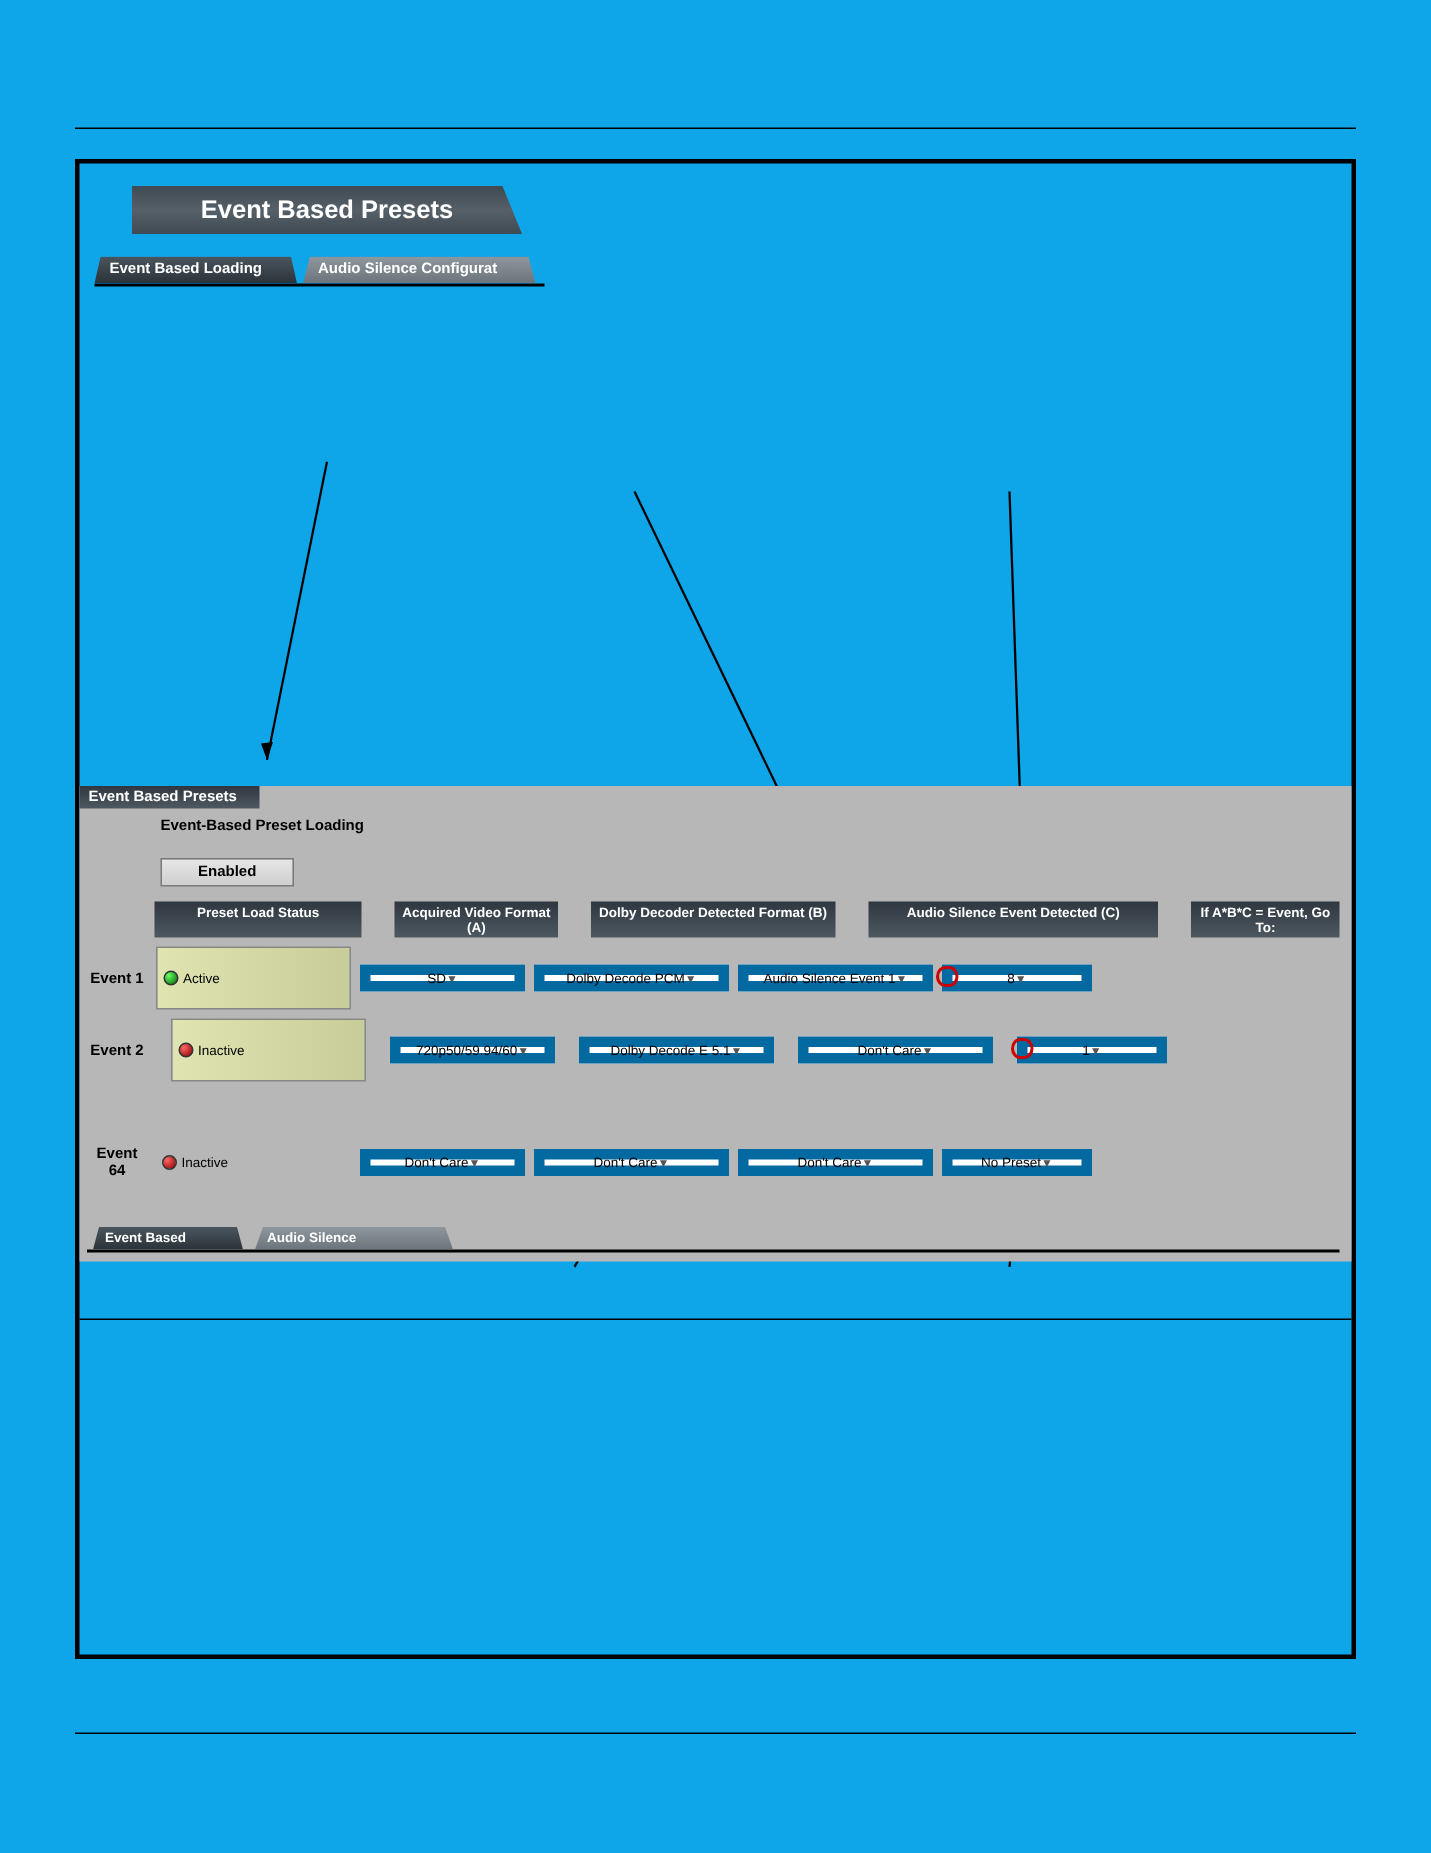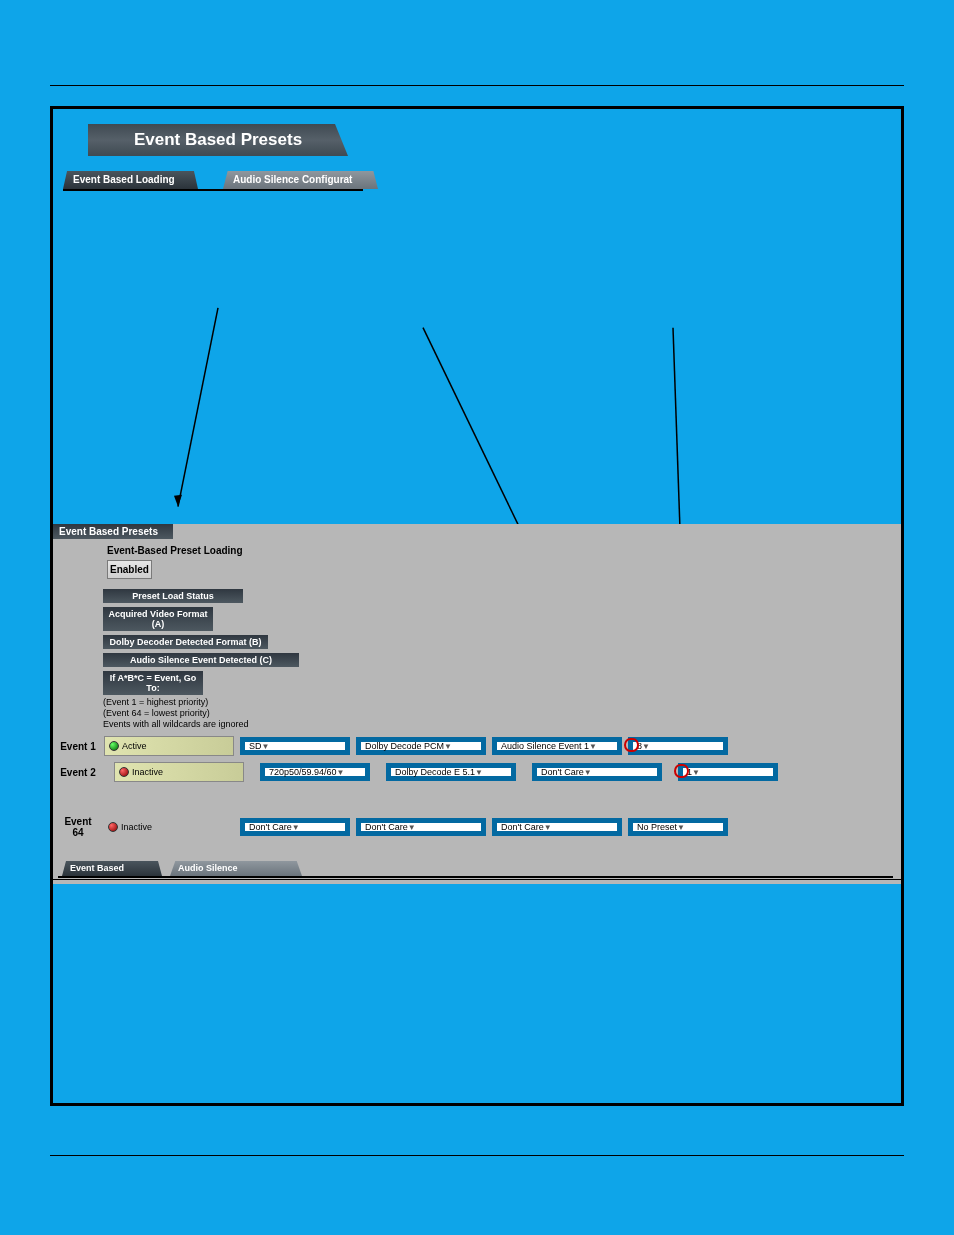--- a/index.html
+++ b/index.html
@@ -21,50 +21,50 @@
   .tabstrip { position:absolute; left:10px; top:60px; width:300px; border-bottom:2px solid #000; height:22px; }
   .tabstrip .tab {
     position:absolute; bottom:0; height:18px; color:#fff; font-weight:bold; font-size:10px;
     padding:2px 10px; line-height:14px;
   }
   .tabstrip .tab.active {
     left:0; width:135px; background: linear-gradient(to bottom,#4a555d,#2b333a);
     clip-path: polygon(0 100%, 3% 0, 97% 0, 100% 100%);
   }
   .tabstrip .tab.inactive {
-    left:160px; width:155px; background: linear-gradient(to bottom,#8f979e,#6b747c);
+    left:139px; width:155px; background: linear-gradient(to bottom,#8f979e,#6b747c);
     clip-path: polygon(0 100%, 3% 0, 97% 0, 100% 100%);
   }
 
   
   .panel { position:absolute; left:0; top:415px; width:100%; background:#b7b7b7; padding:0; }
   .panel-head { background: linear-gradient(to bottom,#2f3740,#4d5860); color:#fff; font-size:10px; font-weight:bold; padding:2px 6px; width:120px; }
   .panel-body { padding:6px 8px 6px 50px; }
   .eblabel { font-size:10px; font-weight:bold; margin-left:4px; }
   .enabled-btn {
-    display:inline-block; margin-top:4px; margin-left:4px;
+    display:inline-block; margin-top:16px; margin-left:4px;
     background: linear-gradient(to bottom,#e6e6e6,#cfcfcf); border:1px solid #7a7a7a;
-    padding:3px 2px; font-size:10px; font-weight:bold;
-  }
-
-  .colheads { display:flex; gap:4px; margin-top:10px;flex-direction:column; }
+    padding:3px 24px; font-size:10px; font-weight:bold;
+  }
+
+  .colheads { display:flex; gap:22px; margin-top:10px; }
   .colhdr { background: linear-gradient(to bottom,#2f3740,#4d5860); color:#fff; font-size:9px; font-weight:bold; text-align:center; padding:2px 4px; }
   .h-pls { width:140px; }
   .h-a { width:110px; margin-left:0px; }
   .h-go { width:100px; }
 
   .notes { font-size:9px; margin-top:2px; line-height:11px; }
 
   .row { display:flex; align-items:center; gap:6px; margin-top:6px; font-size:9px; }
   .row .evlabel { width:40px; font-weight:bold; font-size:10px;text-align:center; }
   .ledg, .ledr { width:10px; height:10px; border-radius:50%; border:1px solid #333; display:inline-block; margin-right:3px; }
   .ledg { background: radial-gradient(circle at 30% 30%, #6f6, #060); }
   .ledr { background: radial-gradient(circle at 30% 30%, #f66, #800); }
-  .status { width:130px; background: linear-gradient(to right,#e0e4b0,#c8cc98); border:1px solid #888; padding:4px 4px; font-size:9px; display:flex; align-items:flex-start; }
-  .dd { background:#fff; border:5px solid #0369a1; height:18px; display:flex; align-items:center; justify-content:flex-start; padding:0 4px; font-size:9px; }
+  .status { width:130px; background: linear-gradient(to right,#e0e4b0,#c8cc98); border:1px solid #888; padding:15px 4px; font-size:9px; display:flex; align-items:flex-start; }
+  .dd { background:#fff; border:7px solid #0369a1; height:18px; display:flex; align-items:center; justify-content:center; padding:0 4px; font-size:9px; }
   .dd .chev { font-size:8px; color:#555; }
   .w110 { width:110px; }
   .w130 { width:130px; }
   .w100 { width:100px; }
 
   .redoval { position:absolute; width:15px; height:14px; border:2px solid #c00; border-radius:50%/60%; }
 
   
   .tabstrip2 { border-top:0; border-bottom:2px solid #000; height:20px; position:relative; margin-top:20px; }
   .tabstrip2 .tab2 {
@@ -125,25 +125,20 @@
           <div class="enabled-btn">Enabled</div>
 
           <div class="colheads">
             <div class="colhdr h-pls">Preset Load Status</div>
             <div class="colhdr h-a">Acquired Video Format (A)</div>
             <div class="colhdr" style="width:165px">Dolby Decoder Detected Format (B)</div>
             <div class="colhdr" style="width:196px">Audio Silence Event Detected (C)</div>
             <div class="colhdr h-go">If A*B*C = Event, Go To:</div>
           </div>
 
-          <div class="notes">
-            <div>(Event 1 = highest priority)</div>
-            <div>(Event 64 = lowest priority)</div>
-            <div>Events with all wildcards are ignored</div>
-          </div>
 
           
           <div class="row" style="margin-left:-45px;">
             <div class="evlabel">Event 1</div>
             <div class="status">
               <span class="ledg"></span>
               <span>Active</span>
             </div>
             <div class="dd w110">
               <span>SD</span>

